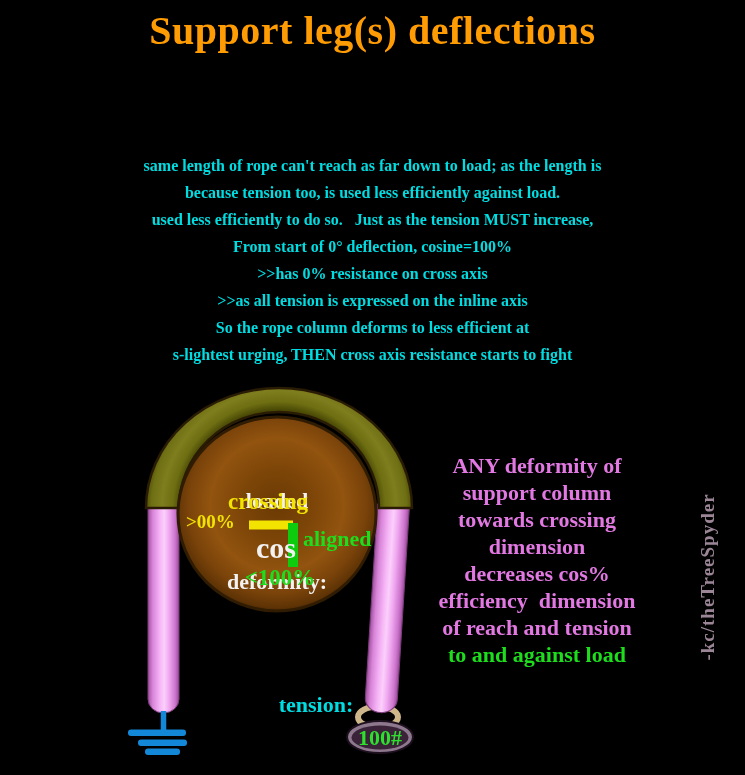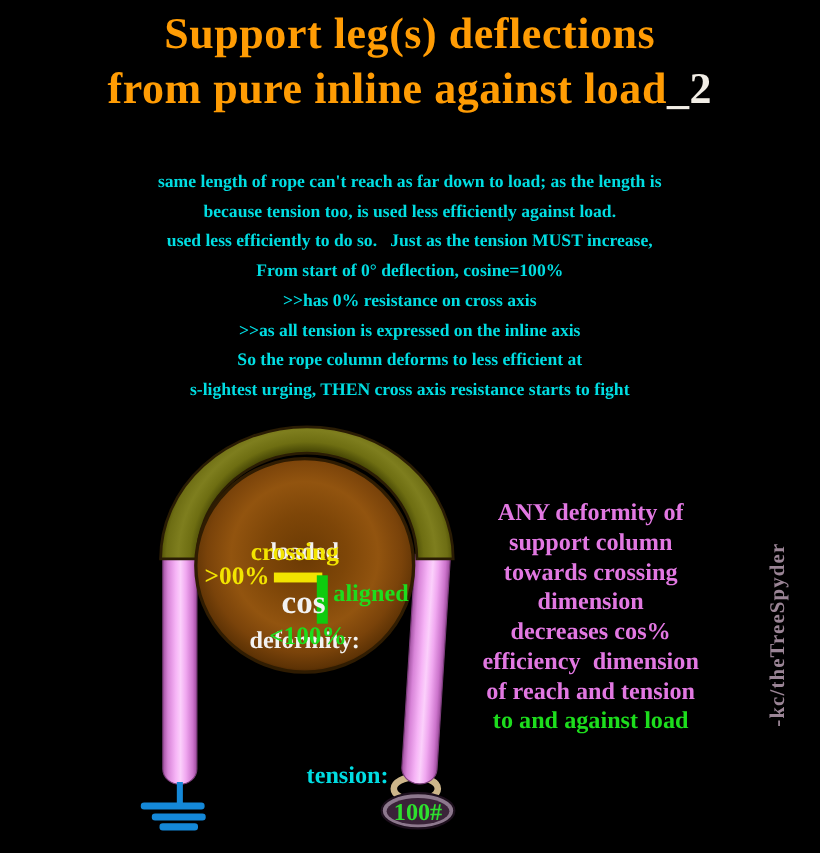--- a/index.html
+++ b/index.html
@@ -16,21 +16,21 @@
     position:absolute; top:152px; left:0; width:745px; text-align:center;
     font-size:16px; line-height:27px; color:#00dde2;
   }
   .intro div { white-space:pre; }
   .svg-layer { position:absolute; left:0; top:0; }
   .lbl { position:absolute; white-space:pre; }
   .circle-head { left:167px; top:433px; width:220px; text-align:center;
     font-size:22px; line-height:27px; color:#f2f2f2; }
   .crossing   { left:168px; top:489px; width:200px; text-align:center;
     font-size:23px; color:#f2e400; }
-  .pct00      { left:186px; top:511px; font-size:23px; color:#f2e400; }
+  .pct00      { left:186px; top:511px; font-size:19px; color:#f2e400; }
   .coslbl     { left:256px; top:531px; font-size:30px; color:#f2f2f2; }
   .alignedlbl { left:303px; top:526px; font-size:22px; color:#1ddd1d; }
   .pct100     { left:180px; top:565px; width:200px; text-align:center;
     font-size:23px; color:#1ddd1d; }
   .tension    { left:216px; top:637px; width:200px; text-align:center;
     font-size:22px; line-height:27px; color:#00dde2; }
   .note {
     position:absolute; left:412px; top:452px; width:250px; text-align:center;
     font-size:22px; line-height:27px; color:#e278e2;
   }
@@ -42,21 +42,20 @@
     font-size:19px; letter-spacing:1px;
   }
 </style>
 </head>
 <body>
 
 <div class="canvas">
 
   <div class="title">
     <div>Support leg(s) deflections</div>
-    <div><span>from pure inline against load</span><span class="suffix">_2</span></div>
   </div>
 
   <div class="intro">
     <div>same length of rope can't reach as far down to load; as the length is</div>
     <div>because tension too, is used less efficiently against load.</div>
     <div>used less efficiently to do so.   Just as the tension MUST increase,</div>
     <div>From start of 0° deflection, cosine=100%</div>
     <div>&gt;&gt;has 0% resistance on cross axis</div>
     <div>&gt;&gt;as all tension is expressed on the inline axis</div>
     <div>So the rope column deforms to less efficient at</div>

